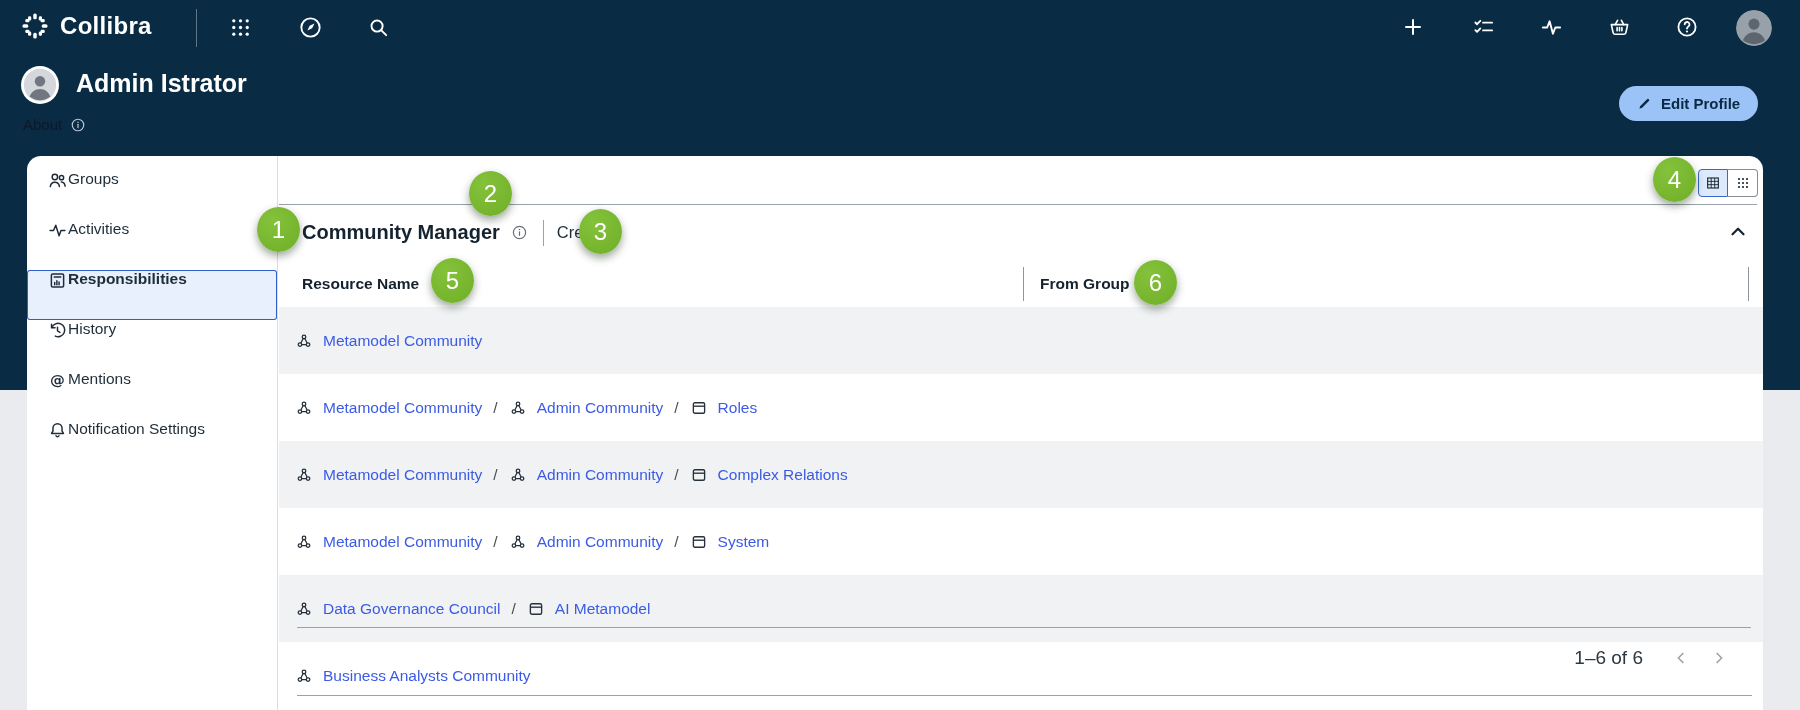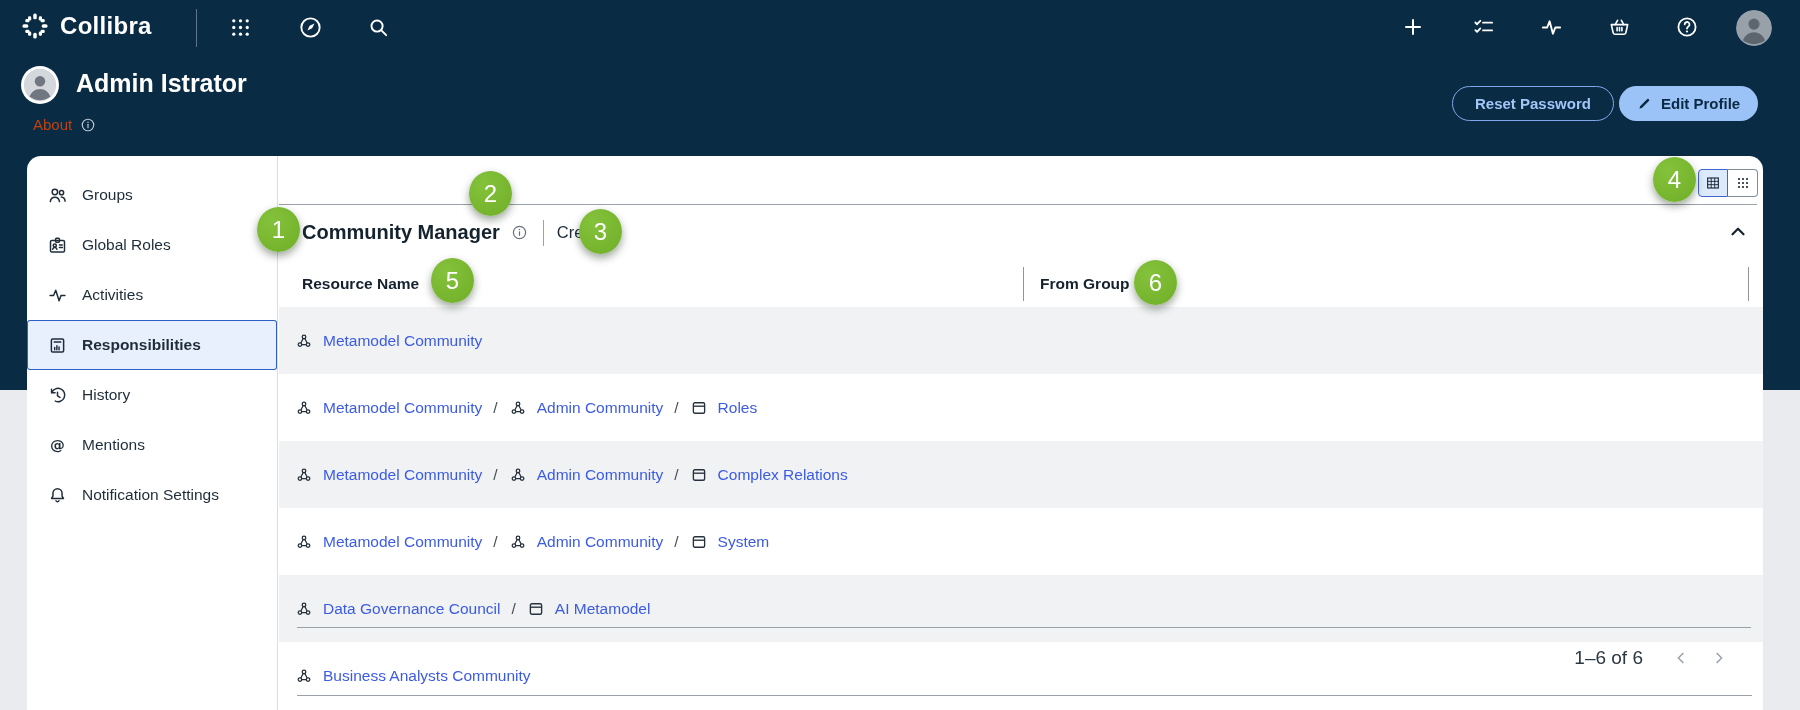--- a/index.html
+++ b/index.html
@@ -13,38 +13,38 @@
   .brand{position:absolute;left:20px;top:11px;display:flex;align-items:center;gap:10px;color:#fff;}
   .brand-text{font-size:24px;font-weight:600;letter-spacing:.3px;}
   .tb-divider{position:absolute;left:196px;top:9px;width:1px;height:38px;background:rgba(255,255,255,.35);}
   .tb-btn{position:absolute;top:9px;width:36px;height:36px;display:flex;align-items:center;justify-content:center;
           color:#fff;background:transparent;border:0;cursor:pointer;padding:0;}
   .tb-avatar{position:absolute;top:10px;width:36px;height:36px;border-radius:50%;overflow:hidden;cursor:pointer;}
 
   .profile-avatar{position:absolute;left:21px;top:66px;width:38px;height:38px;border-radius:50%;
                   background:#fff;display:flex;align-items:center;justify-content:center;overflow:hidden;}
   .profile-name{position:absolute;left:76px;top:69px;font-size:25px;font-weight:700;color:#fff;}
-  .about-row{position:absolute;left:33px;top:116px;display:flex;align-items:center;gap:8px;
-             color:#c2410c;font-size:15px;}
+  .about-row{position:absolute;left:23px;top:116px;display:flex;align-items:center;gap:8px;
+             color:#0f172a;font-size:15px;}
   .about-row .i-ic{color:#b9c5d0;}
 
   .btn-reset{position:absolute;left:1452px;top:86px;height:35px;padding:0 22px;border-radius:18px;
              background:transparent;border:1px solid #7fa7e9;color:#a3c6f9;font-size:15px;font-weight:700;
              font-family:inherit;cursor:pointer;}
   .btn-edit{position:absolute;left:1619px;top:86px;height:35px;padding:0 18px;border-radius:18px;
             background:#9cc3f7;border:0;color:#0a2942;font-size:15px;font-weight:700;font-family:inherit;
             display:flex;align-items:center;gap:9px;cursor:pointer;}
 
   
   .card{position:absolute;left:27px;top:156px;width:1736px;height:554px;background:#fff;
         border-radius:14px 14px 0 0;}
 
   .sidebar{position:absolute;left:0;top:0;bottom:0;width:251px;border-right:1px solid #dadde1;
            padding-top:14px;box-sizing:border-box;}
-  .side-item{height:50px;display:flex;align-items:center;gap:14px;padding-left:20px;
+  .side-item{height:50px;display:flex;align-items:flex-start;padding-left:20px;
              font-size:15.5px;color:#1e2d39;cursor:pointer;}
   .side-item .ic{color:#1f2d3a;flex:0 0 auto;}
   .side-item.selected{background:#e8f0fd;box-shadow:inset 0 0 0 1px #2f5fc9;border-radius:3px;font-weight:700;}
 
   .main{position:absolute;left:252px;top:0;right:0;bottom:0;}
   .hline{position:absolute;height:1px;background:#9aa1a9;}
   .toolbar-divider{top:48px;left:0;right:6px;}
   .bottom-divider{top:539px;left:18px;right:11px;}
   .table-bottom-divider{top:471px;left:18px;right:12px;}
 
@@ -196,21 +196,20 @@
   <div class="about-row">
     <span>About</span>
     <span class="i-ic">
       <svg width="16" height="16" viewBox="0 0 24 24" fill="none" stroke="currentColor" stroke-width="1.8" stroke-linecap="round">
         <circle cx="12" cy="12" r="8.6"></circle>
           <path d="M12 11v5"></path>
           <circle cx="12" cy="7.8" r="1.1" fill="currentColor" stroke="none"></circle>
       </svg>
     </span>
   </div>
-  <button class="btn-reset">Reset Password</button>
   <button class="btn-edit">
     <span>
       <svg width="15" height="15" viewBox="0 0 24 24" fill="currentColor">
         <path d="M3.9 20.1l1-3.9L16.1 5a2.05 2.05 0 012.9 2.9L7.8 19.1l-3.9 1z"></path>
       </svg>
     </span>
     <span>Edit Profile</span>
   </button>
 
   <div class="card">
@@ -218,32 +217,20 @@
         <div class="side-item">
           <span class="ic">
             <svg width="21" height="21" viewBox="0 0 24 24" fill="none" stroke="currentColor" stroke-width="1.7" stroke-linecap="round" stroke-linejoin="round">
               <circle cx="9" cy="8" r="3.1"></circle>
               <path d="M3.8 19c.4-3 2.5-5 5.2-5s4.8 2 5.2 5"></path>
               <circle cx="16.6" cy="8.8" r="2.4"></circle>
               <path d="M16.4 13.8c2.4.2 4 2 4.3 4.7"></path>
             </svg>
           </span>
           <span>Groups</span>
-        </div>
-        <div class="side-item">
-          <span class="ic">
-            <svg width="21" height="21" viewBox="0 0 24 24" fill="none" stroke="currentColor" stroke-width="1.7" stroke-linecap="round" stroke-linejoin="round">
-              <rect x="4" y="6.2" width="16" height="13.3" rx="1.5"></rect>
-              <rect x="9.8" y="3.8" width="4.4" height="4.4" rx="1"></rect>
-              <circle cx="8.9" cy="12" r="1.8"></circle>
-              <path d="M6.4 16.4c.5-1.3 1.4-2 2.5-2s2 .7 2.5 2"></path>
-              <path d="M14.2 11.4h3.3M14.2 14.4h3.3"></path>
-            </svg>
-          </span>
-          <span>Global Roles</span>
         </div>
         <div class="side-item">
           <span class="ic">
             <svg width="21" height="21" viewBox="0 0 24 24" fill="none" stroke="currentColor" stroke-width="1.7" stroke-linecap="round" stroke-linejoin="round">
               <path d="M3.5 12h4L10 6l3.8 12L16 12h4.5"></path>
             </svg>
           </span>
           <span>Activities</span>
         </div>
         <div class="side-item selected">

